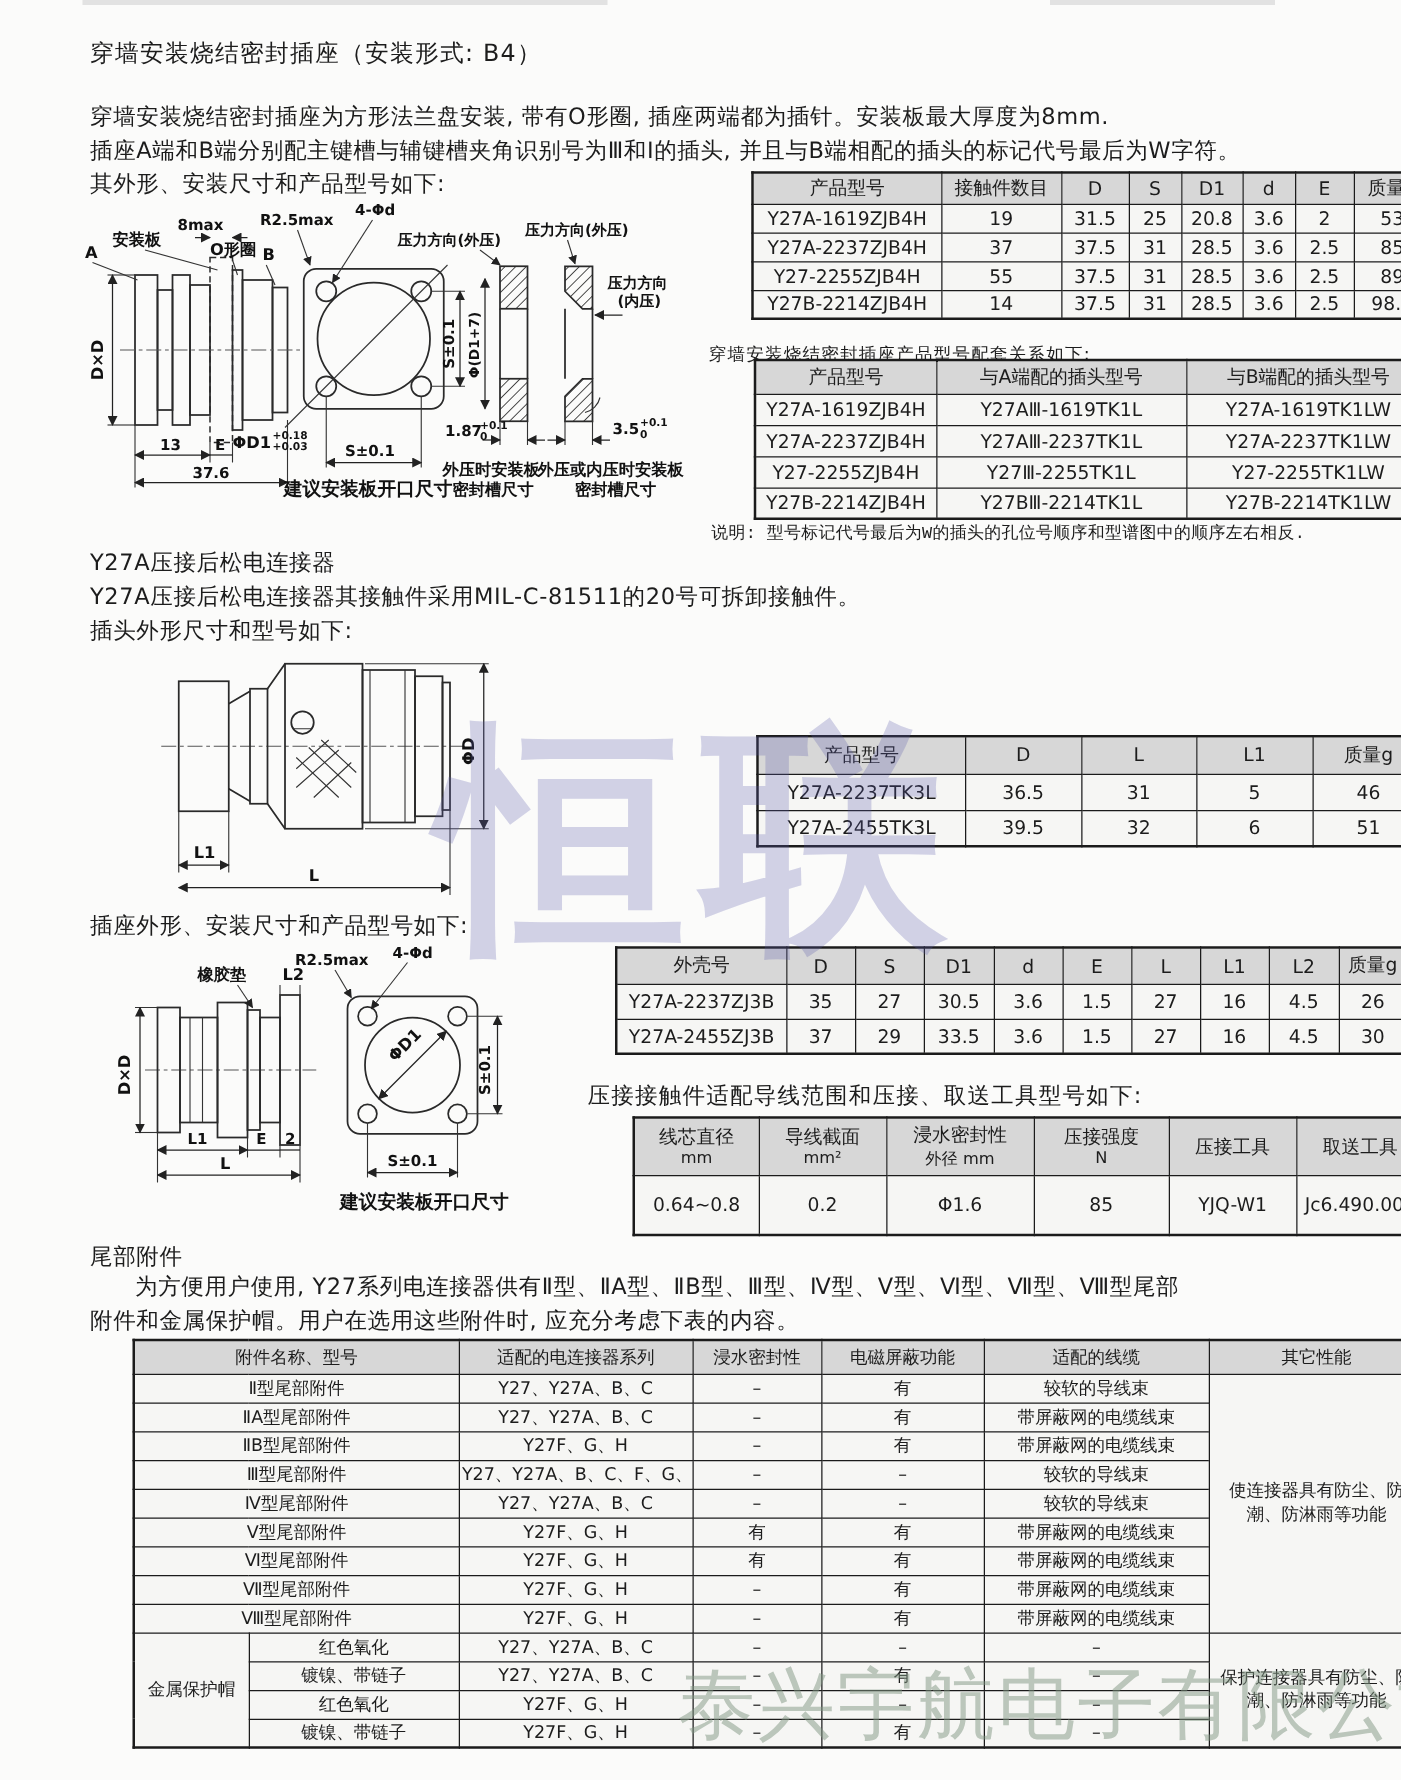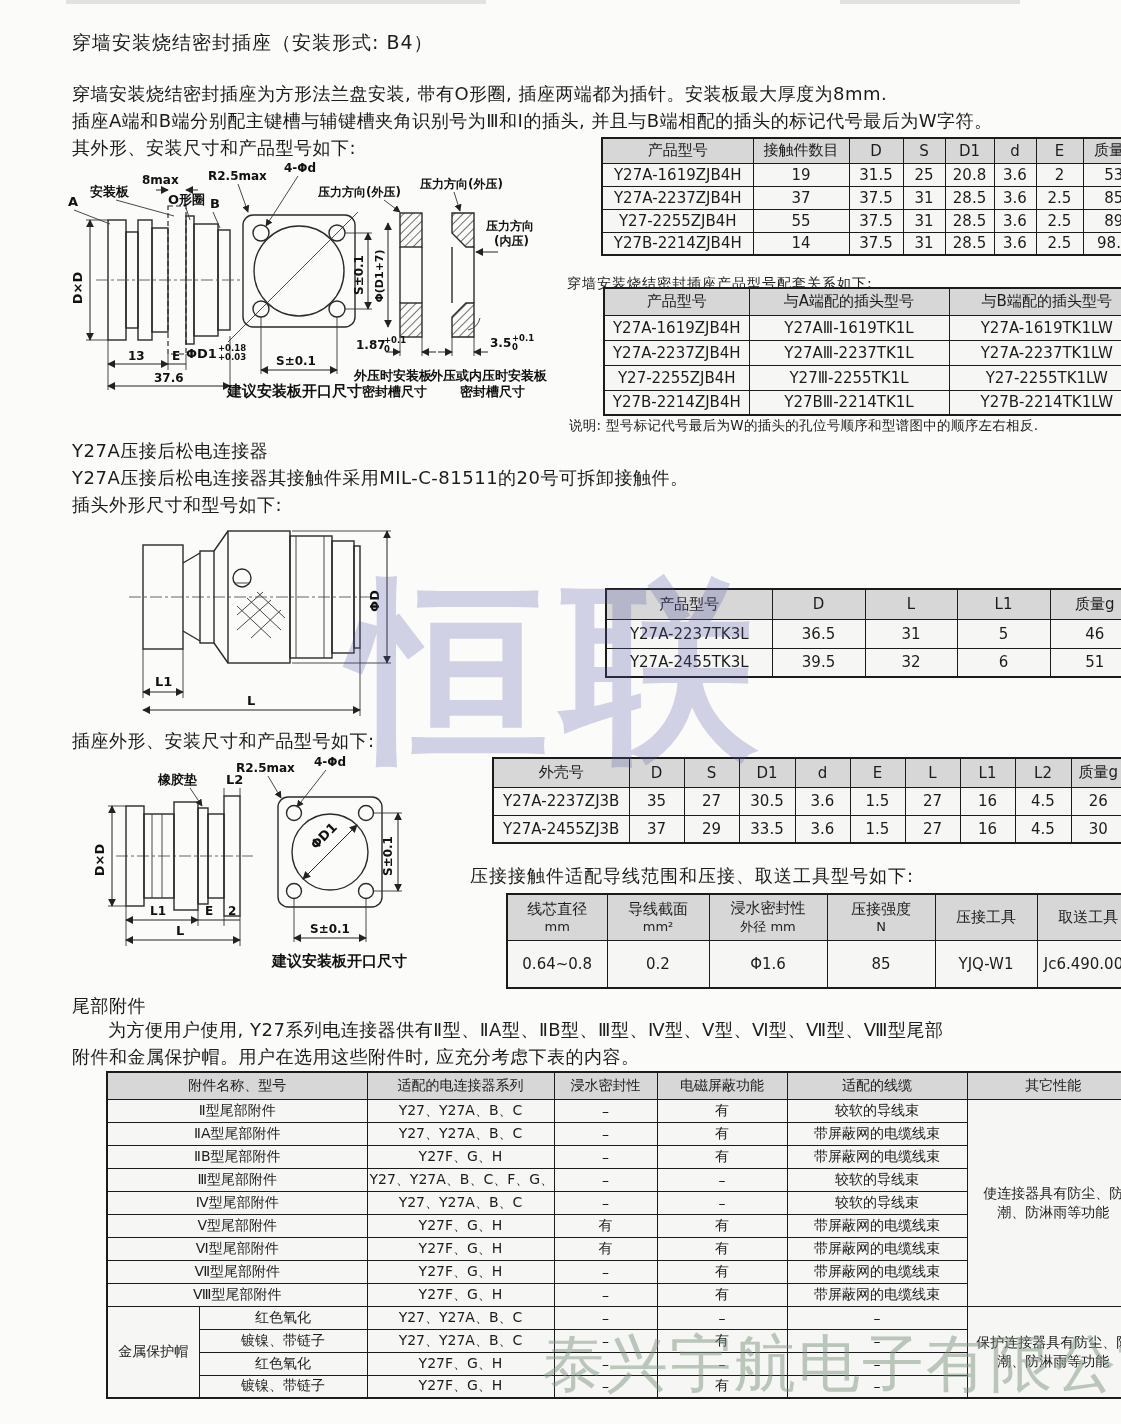--- a/index.html
+++ b/index.html
@@ -2,21 +2,21 @@
 <html><head>
 <meta charset="utf-8">
 <style>
   * { margin:0; padding:0; box-sizing:border-box; }
   html,body { background:#e9e9e9; }
   body { font-family:"DejaVu Sans","Liberation Sans",sans-serif; color:#1c1c1c; }
   .page { position:relative; width:1121px; height:1424px; margin:0 auto; background:#fbfbfa; overflow:hidden; }
   .abs { position:absolute; }
   .heading { font-size:19px; letter-spacing:1px; }
   .bodytext { font-size:18px; line-height:27px; letter-spacing:0.5px; white-space:nowrap; }
-  .smallnote { font-size:13.5px; letter-spacing:0.3px; white-space:nowrap; }
+  .smallnote { font-size:13.5px; letter-spacing:0.3px; white-space:nowrap;font-family:Liberation Mono, monospace; }
   table { border-collapse:collapse; table-layout:fixed;margin-left:36px; }
   .dtable { border:2px solid #1b1b1b; }
   .dtable th, .dtable td { border:1px solid #1b1b1b; text-align:center; vertical-align:middle; padding:0 2px; overflow:hidden; white-space:nowrap; }
   .dtable th { background:#d7d7d7; font-weight:500; }
   .dtable td { background:#f6f6f4; font-weight:400; }
   .t15 { font-size:15px; }
   .t14 { font-size:14px; }
   .wrapcell { white-space:normal !important; line-height:19px; padding:0 8px !important; }
   .sub { font-size:13px; }
   .wm-center { left:352px; top:540px; font-size:196px; font-weight:700; letter-spacing:14px;

